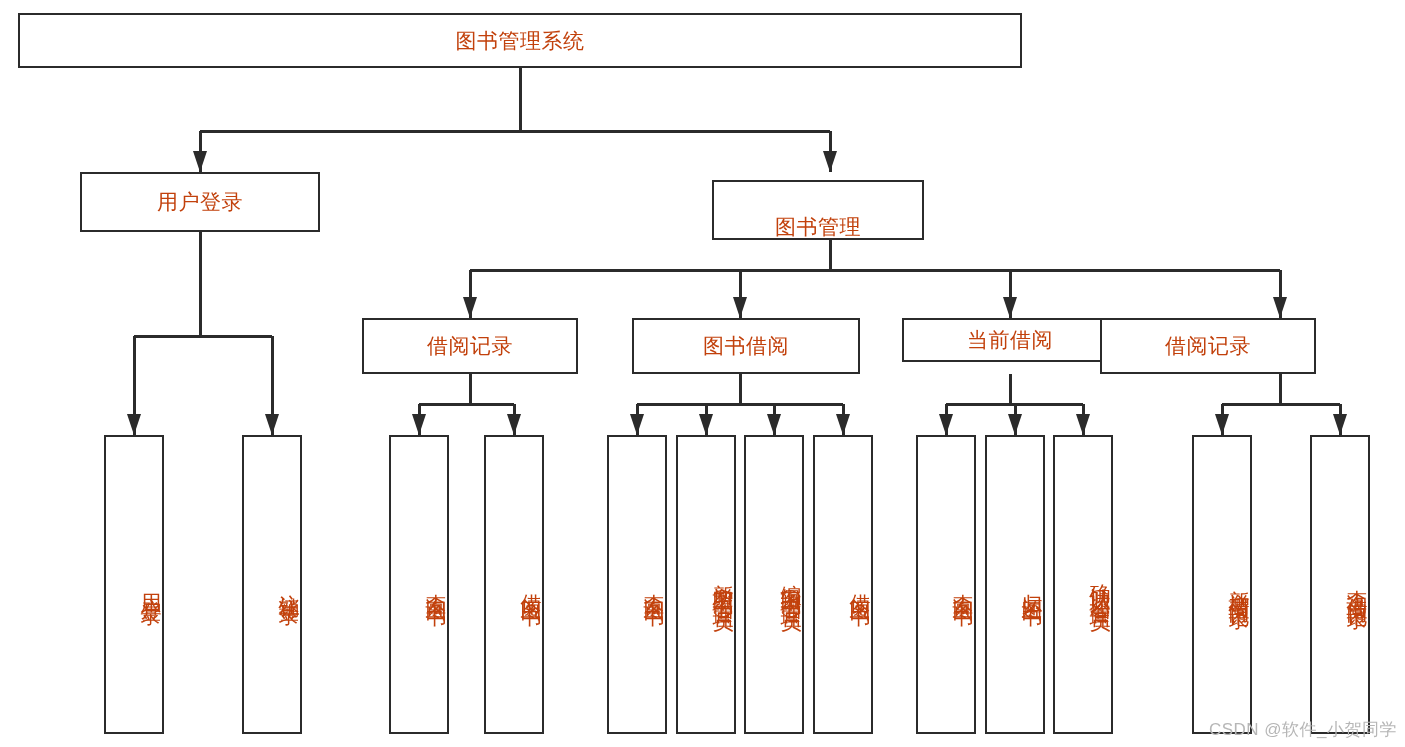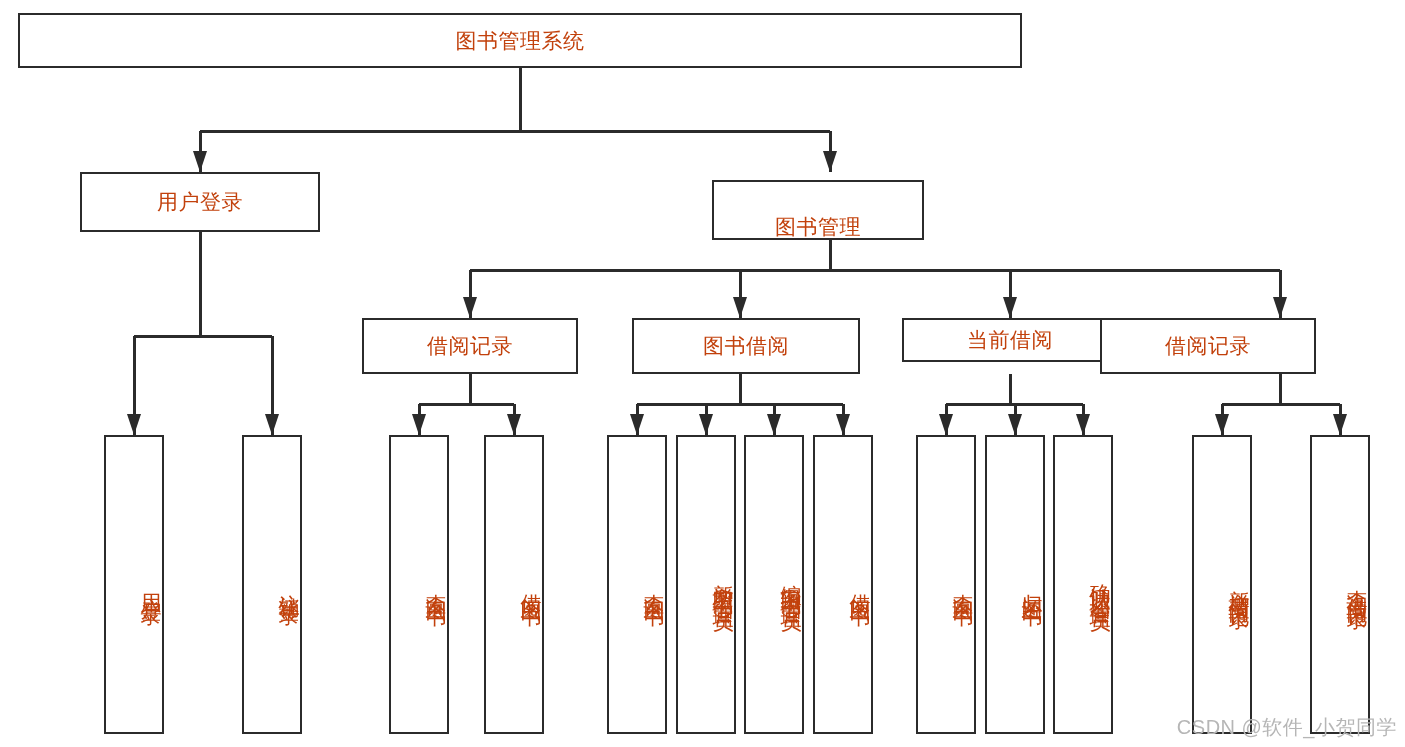--- a/index.html
+++ b/index.html
@@ -59,21 +59,21 @@
     display: block;
   }
   .node.vertical .label {
     writing-mode: vertical-rl;
     text-orientation: upright;
   }
   #watermark {
     position: absolute;
     right: 8px;
     bottom: 6px;
-    font-size: 20px;
+    font-size: 17px;
     color: #b6b6b6;
     z-index: 9;
     white-space: nowrap;
     letter-spacing: 0.5px;
   }
 </style>
 </head>
 <body>
 
 <div id="canvas">

